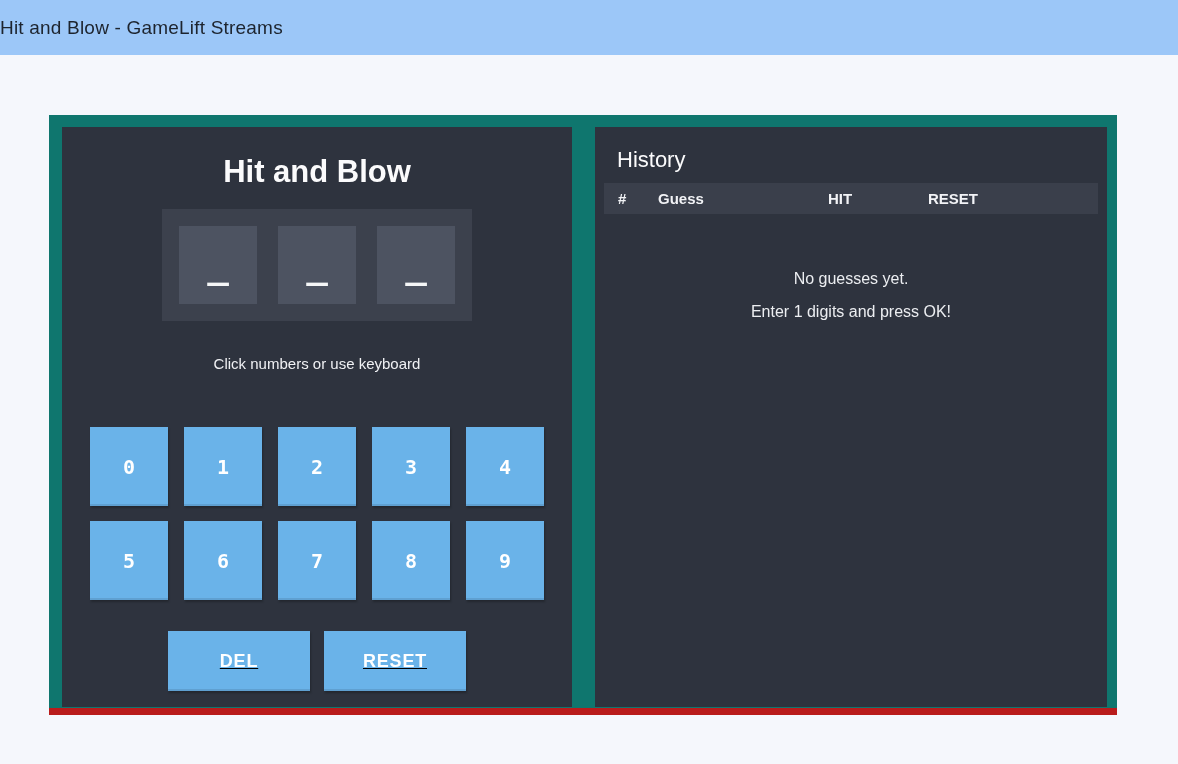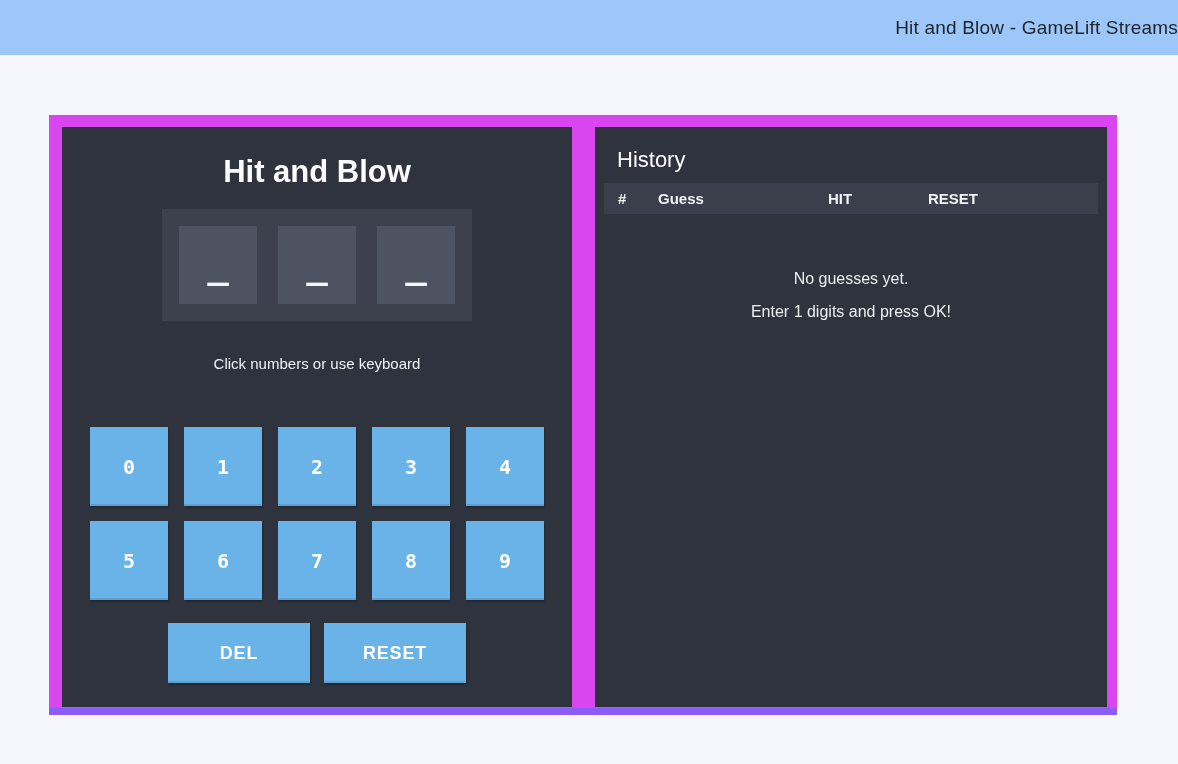--- a/index.html
+++ b/index.html
@@ -6,34 +6,34 @@
   html, body {
     width: 1178px; height: 764px;
     font-family: "Liberation Sans", sans-serif;
     background: #f5f7fc;
     overflow: hidden;
   }
   
   .topbar {
     width: 100%; height: 55px;
     background: #9cc7f8;
-    display: flex; align-items: center; justify-content: flex-end;
+    display: flex; align-items: center; justify-content: flex-start;
   }
   .topbar-title {
     font-size: 19px;
     color: #1d242e;
     letter-spacing: 0.2px;
   }
   
   .stage { width: 100%; height: 709px; position: relative; }
   .container {
     position: absolute; left: 49px; top: 60px;
     width: 1068px; height: 600px;
-    background: #d946ef;
-    border-bottom: 7px solid #8b5cf6;
+    background: #0f766e;
+    border-bottom: 7px solid #b91c1c;
     padding: 12px 10px 8px 13px;
     display: flex; gap: 23px;
   }
   .panel {
     background: #2e333e;
     height: 580px;
   }
   
   .panel-game { width: 510px; display: flex; flex-direction: column; align-items: center; }
   .game-title {
@@ -73,22 +73,22 @@
   }
   button { border: none; cursor: pointer; font-family: inherit; }
   .key {
     background: #6ab3e9;
     color: #ffffff;
     font-family: "DejaVu Sans Mono", monospace;
     font-size: 20px; font-weight: bold;
     box-shadow: inset 0 -2px 0 rgba(0,0,0,0.10), 1px 2px 2px rgba(0,0,0,0.25);
   }
   .actions {
-    margin-top: 23px;
-    display: flex; gap: 14px;
+    margin-top: 31px;
+    display: flex; gap: 14px; text-decoration: underline;
   }
   .action-btn {
     width: 142px; height: 60px;
     background: #6ab3e9;
     color: #ffffff;
     font-size: 18px; font-weight: bold;
     letter-spacing: 0.8px;
     box-shadow: inset 0 -2px 0 rgba(0,0,0,0.10), 1px 2px 2px rgba(0,0,0,0.25);
   }
   

